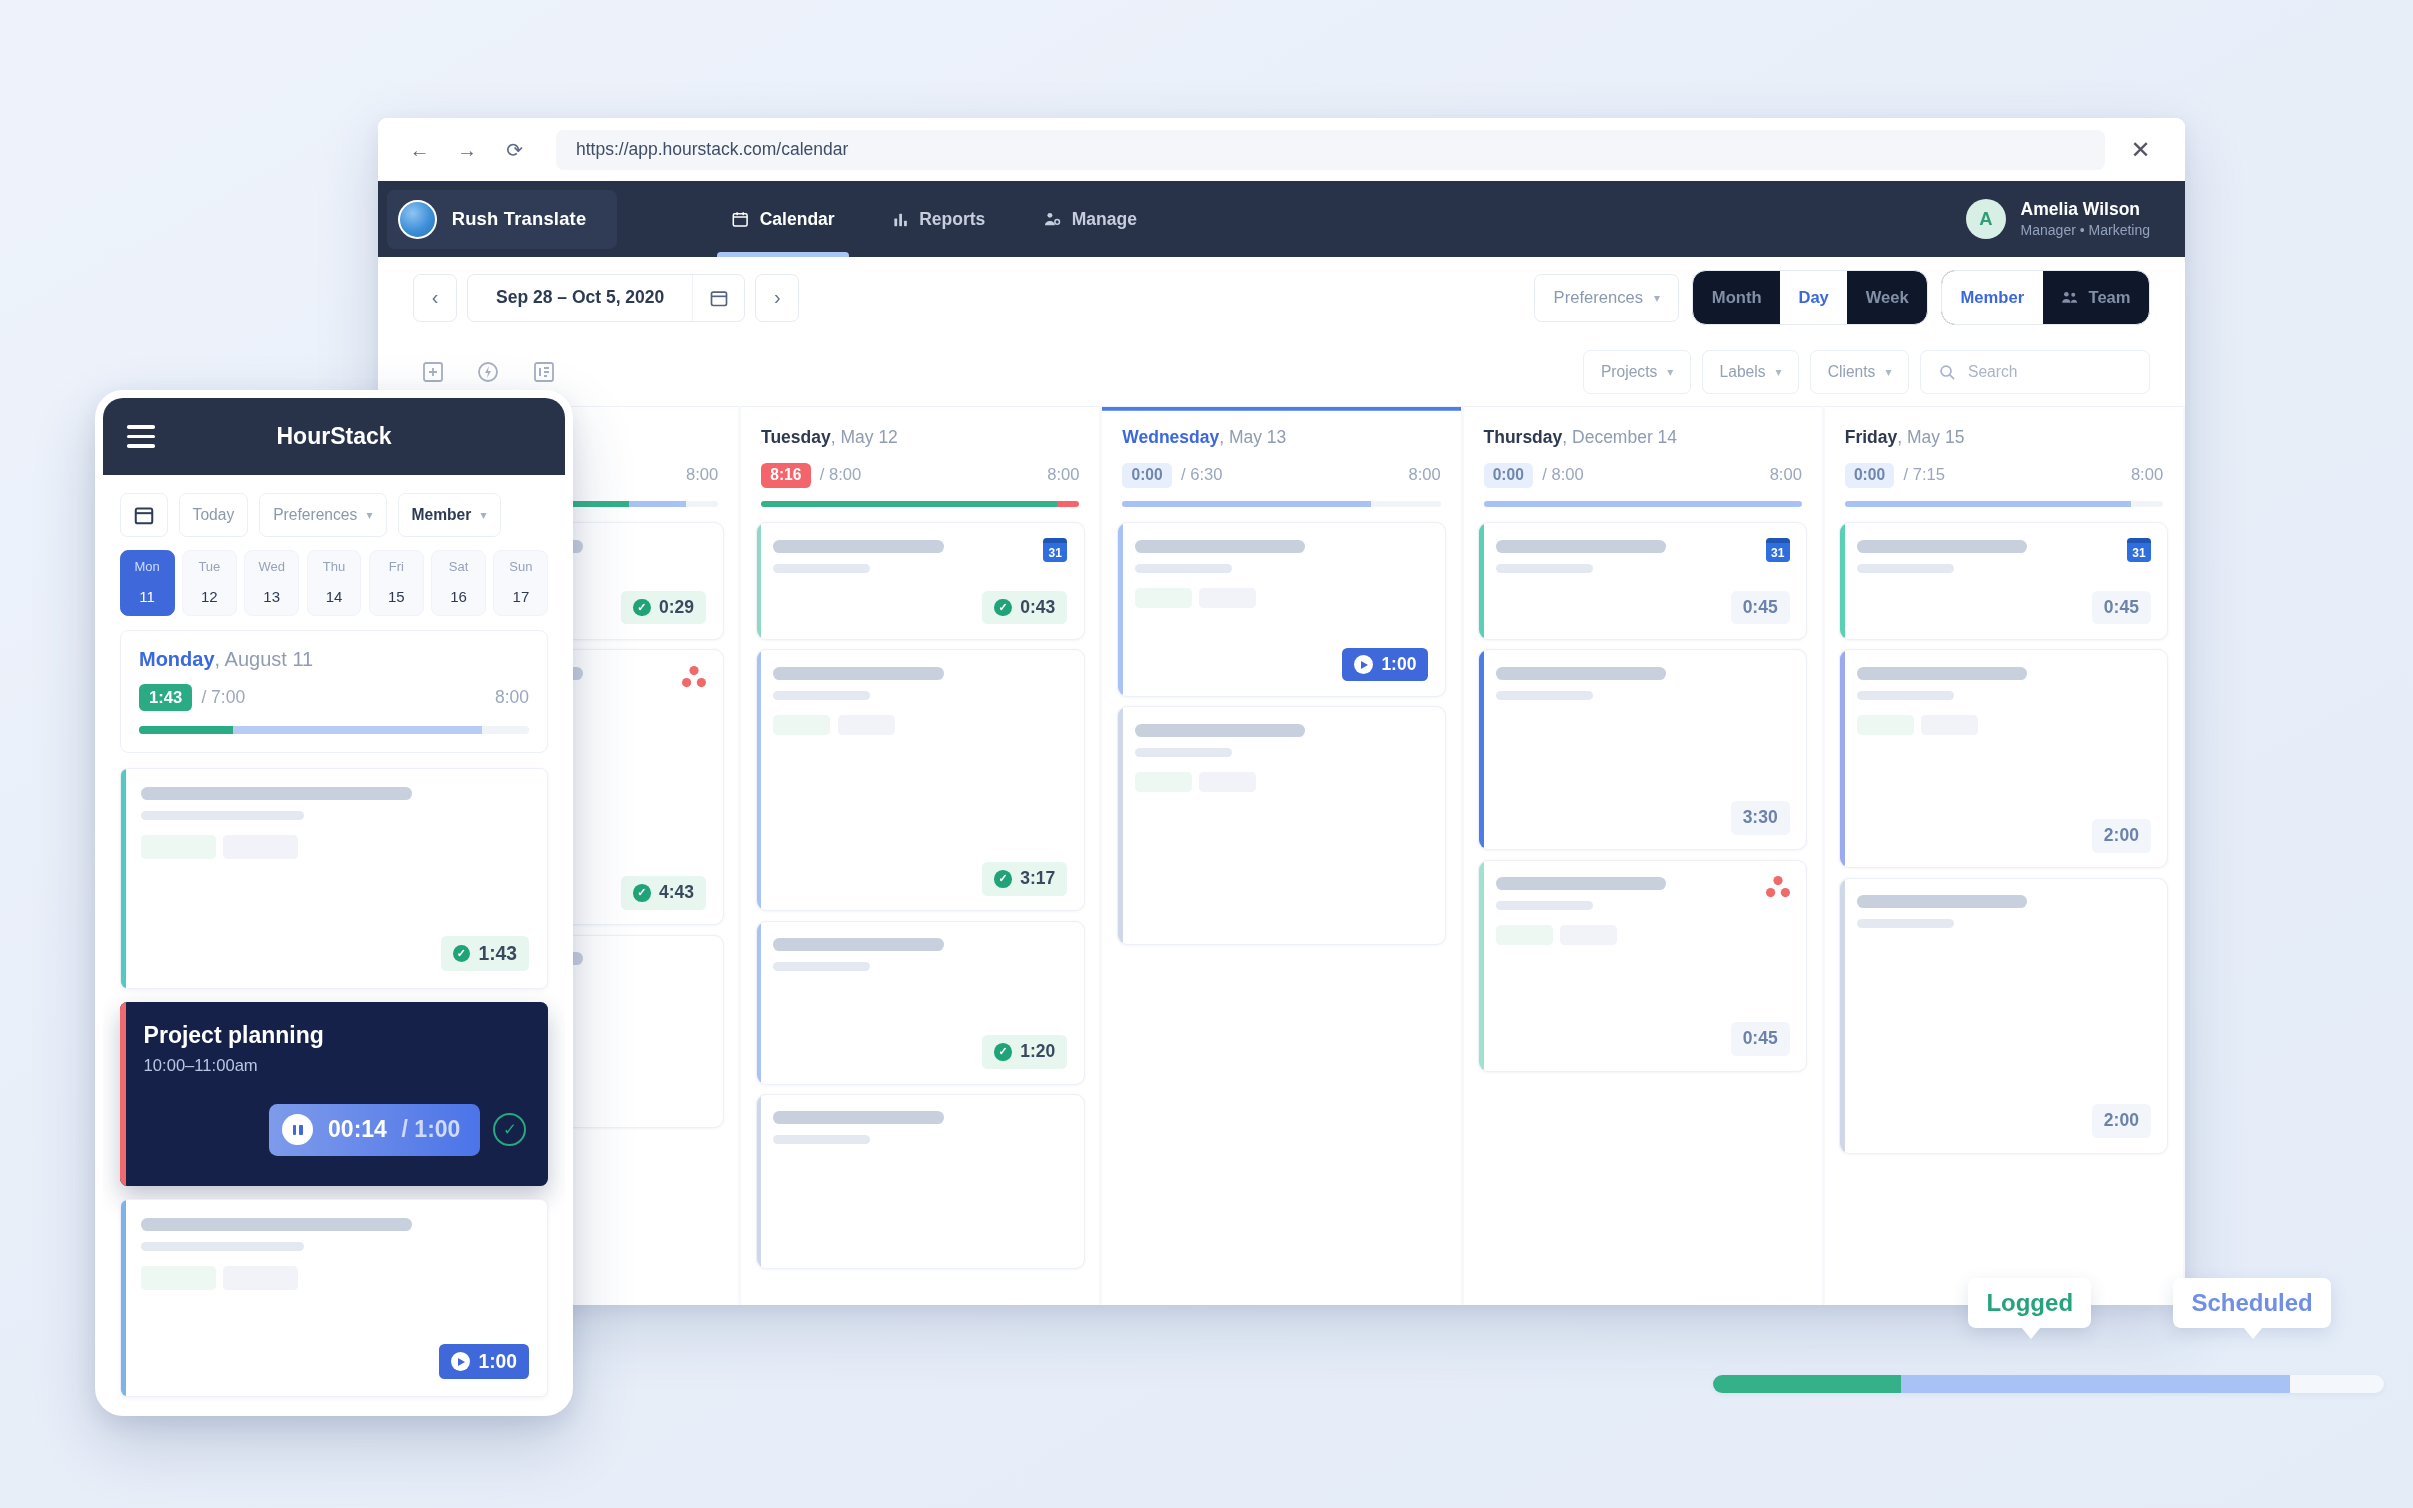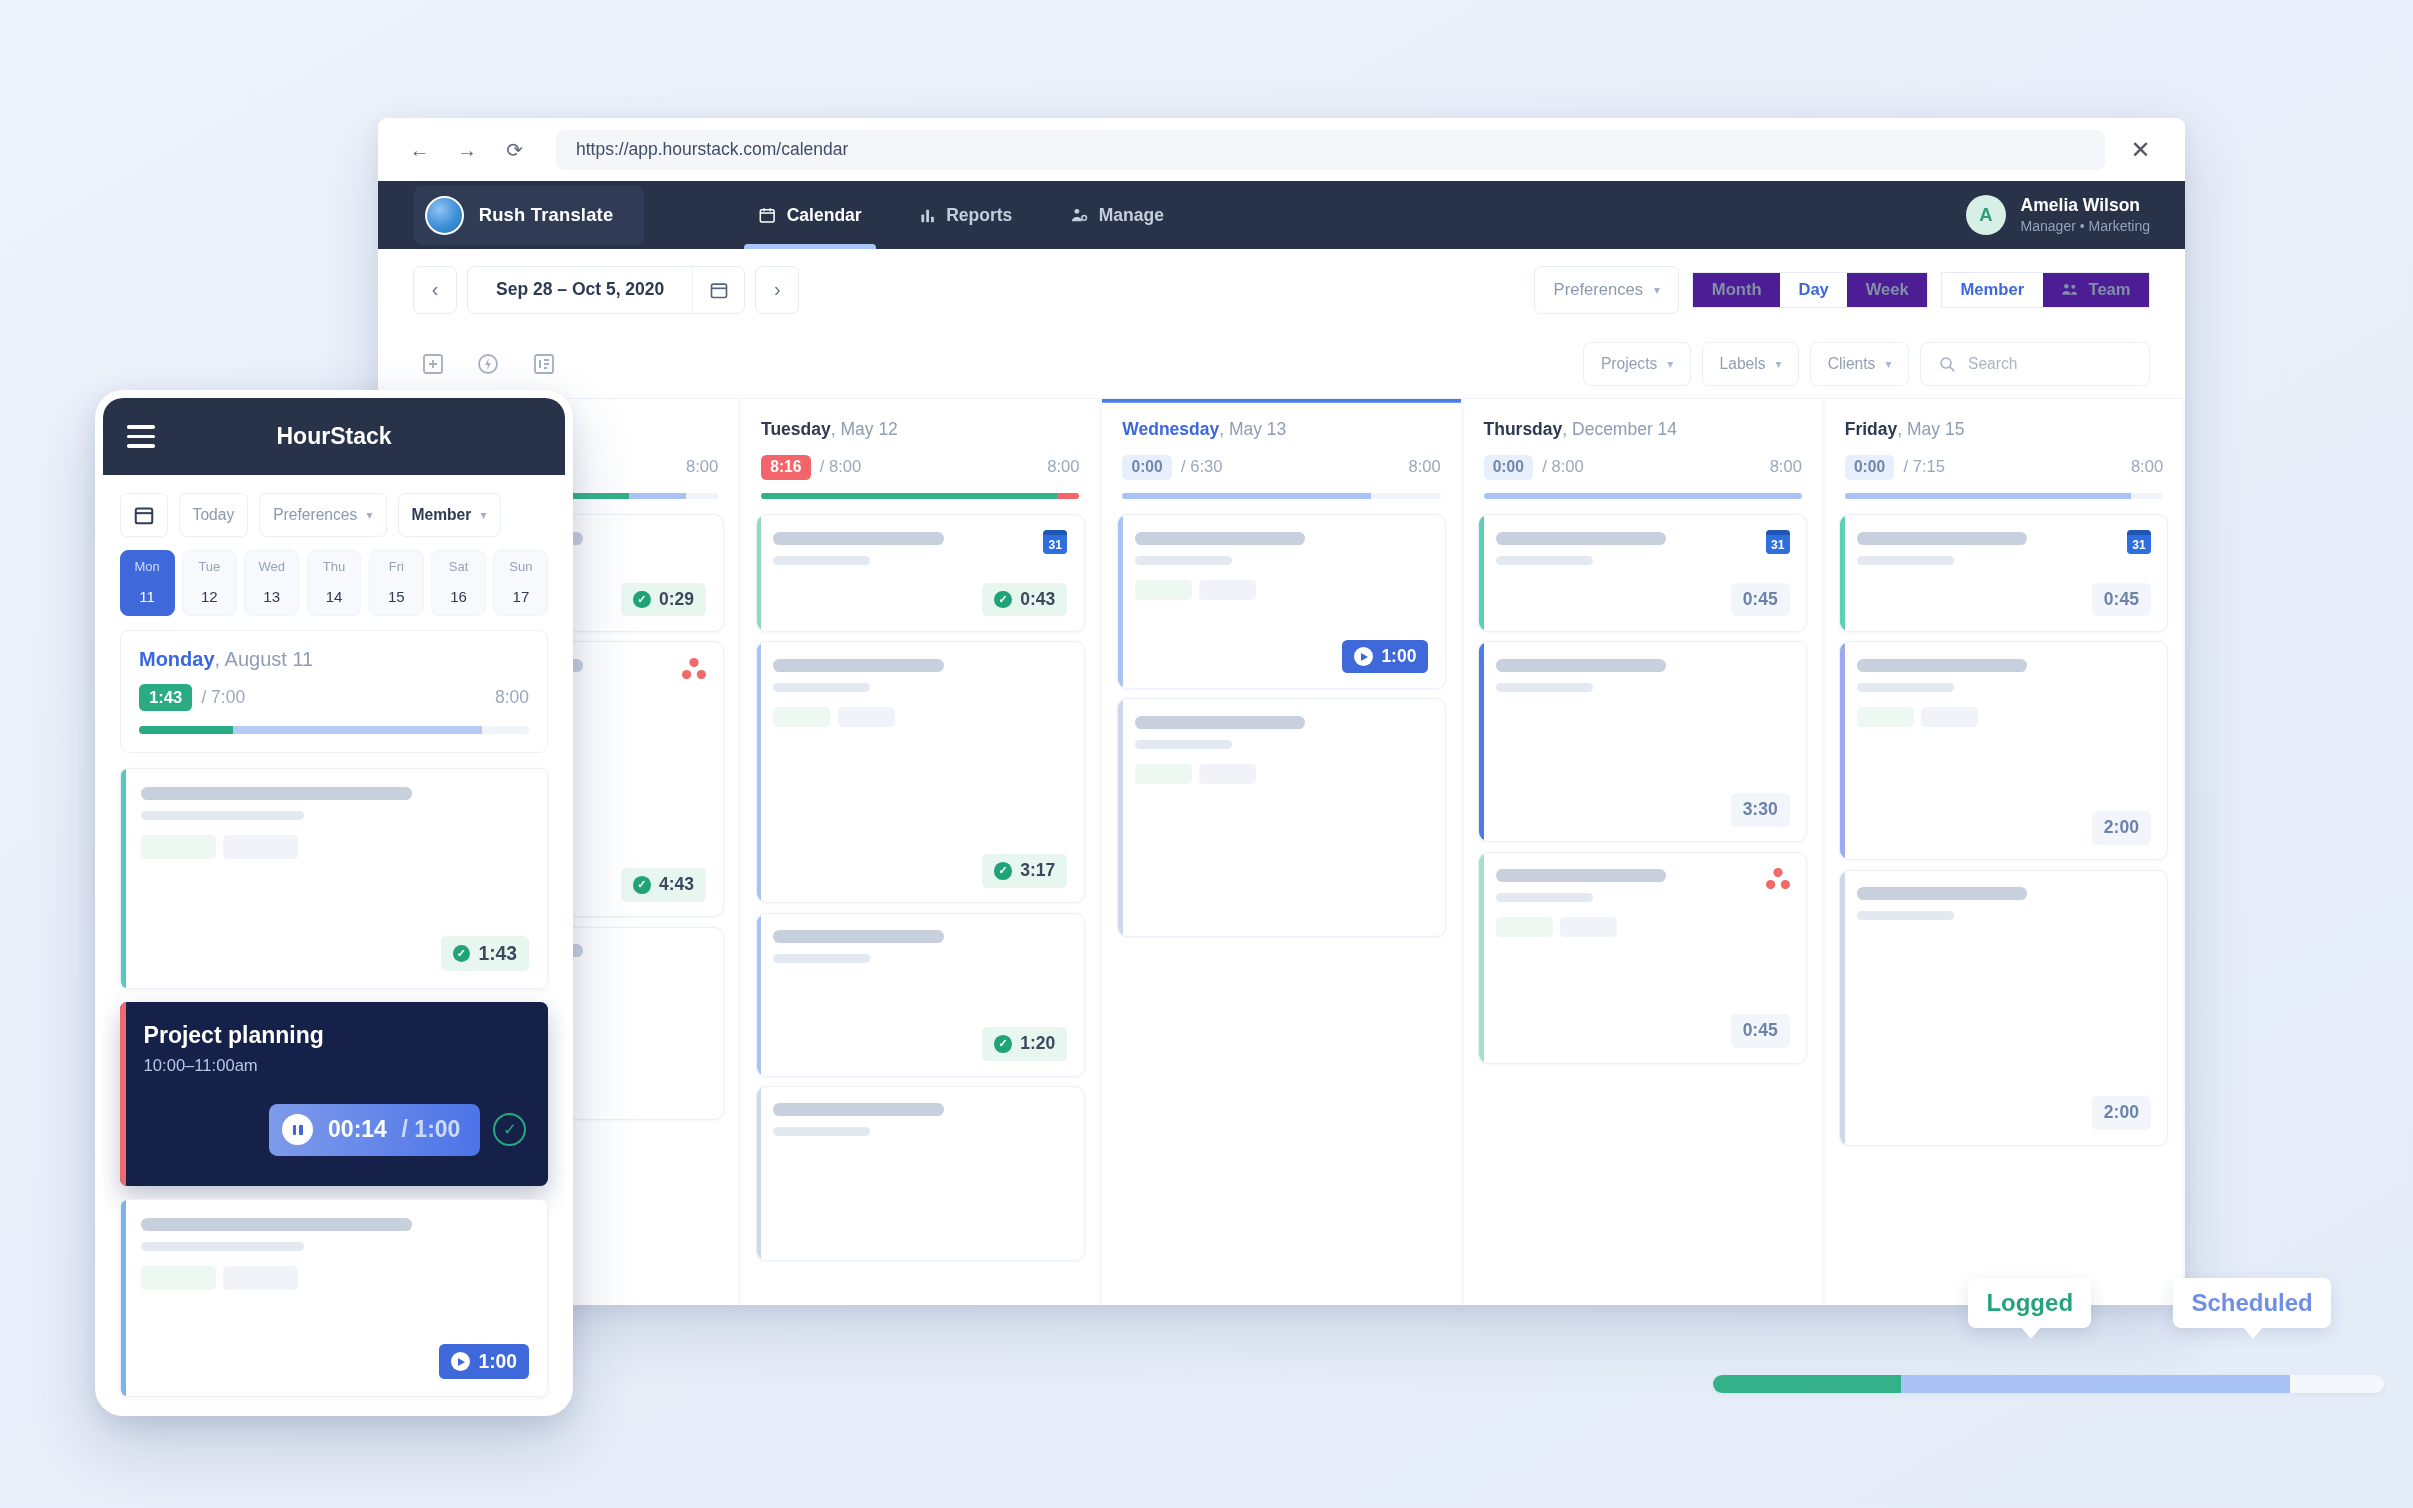--- a/index.html
+++ b/index.html
@@ -33,23 +33,23 @@
   }
   .urlbar {
     flex: 1; height: 40px; background: #f4f6fa; border-radius: 7.4px;
     display: flex; align-items: center; padding: 0 20px;
     color: #3f4d66; font-size: 17.5px; margin-left: 9.2px;
   }
   .chrome-close { color: #556; font-size: 24px; width: 37px; text-align: center; }
 
   
   .app-header {
-    height: 68px; background: #28334a;
+    height: 76px; background: #28334a;
     display: flex; align-items: center; position: relative;
-    padding: 0 22px 0 36px;
+    padding: 0 22px 0 9px;
   }
   .brand {
     display: flex; align-items: center; gap: 14.7px;
     background: #303c55; border-radius: 7.4px; padding: 10px 31px 10px 11px;
   }
   .brand-logo {
     width: 39px; height: 39px; border-radius: 50%;
     background: radial-gradient(circle at 36% 32%, #8fc4f2 0%, #3d8fd8 55%, #2a6fb5 100%);
     border: 2.8px solid #fff;
   }
@@ -96,22 +96,22 @@
     display: flex; align-items: center; background: #fff;
   }
   .date-text { padding: 0 28px; font-size: 17.5px; color: #2d3a53; font-weight: bold; }
   .date-cal {
     border-left: 0.9px solid #eef1f7; width: 52px; height: 100%;
     display: flex; align-items: center; justify-content: center; color: #55637d;
   }
   .right-tools { margin-left: auto; display: flex; align-items: center; gap: 13px; }
   .pref-btn { padding: 0 18.4px; gap: 11px; color: #8c98ae; }
   .seg {
-    display: flex; border: 0.9px solid #e6eaf2; border-radius: 0; overflow: hidden;
-    height: 36px; background: #4c1d95;
+    display: flex; border: 0.9px solid #e6eaf2; border-radius: 14px; overflow: hidden;
+    height: 55px; background: #0f172a;
   }
   .seg-item {
     display: flex; align-items: center; justify-content: center; gap: 9.2px;
     padding: 0 18.4px; font-size: 16.6px; color: #828fa6; font-weight: bold;
   }
   .seg-item.on { background: #fff; color: #3b68e0; }
   .chev { font-size: 12px; opacity: .75; }
 
   
   .toolbar2 {

